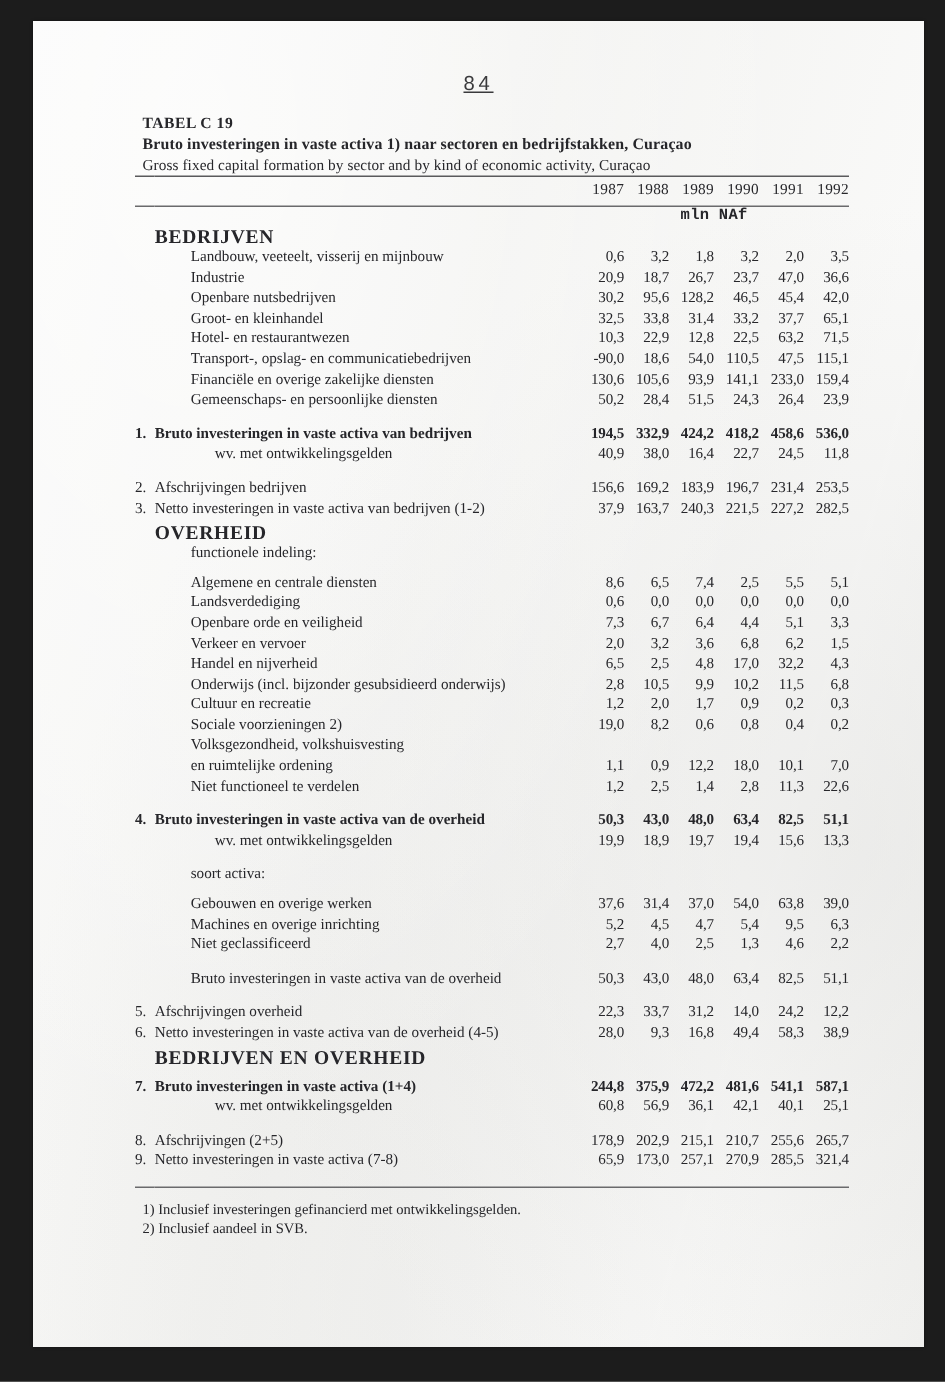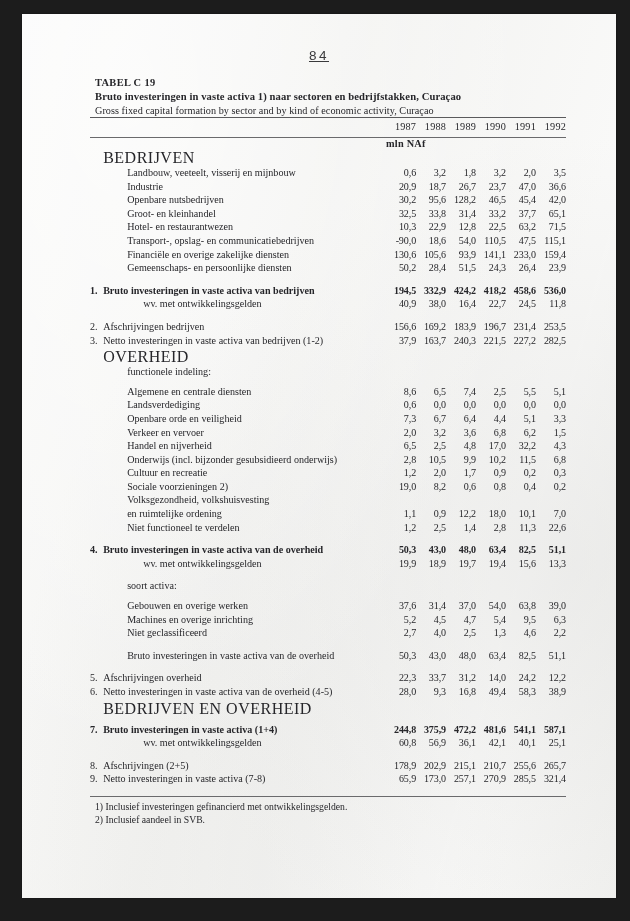--- a/index.html
+++ b/index.html
@@ -122,25 +122,25 @@
   .rule-bottom td { border-top: 1.1px solid #6a6a6c; height: 3px; }
 
   .unit td {
     text-align: center;
     font-weight: bold;
     font-size: 10.3px;
     padding-top: 11px;
     padding-bottom: 8px;
     letter-spacing: 0.2px;
   }
-  .unit .unit-cell { text-align: left; }
+  .unit .unit-cell { text-align: center; font-family: Liberation Mono, monospace; }
 
   .section td {
-    font-weight: normal;
-    font-size: 16px;
+    font-weight: bold;
+    font-size: 13px;
     letter-spacing: 0.5px;
     padding-top: 7px;
     padding-bottom: 5px;
   }
   .bold td { font-weight: bold; }
   .indent1 { padding-left: 24px !important; }
   .indent2 { padding-left: 40px !important; }
   .spacer td { height: 9px; }
   .spacer-sm td { height: 6px; }
 

